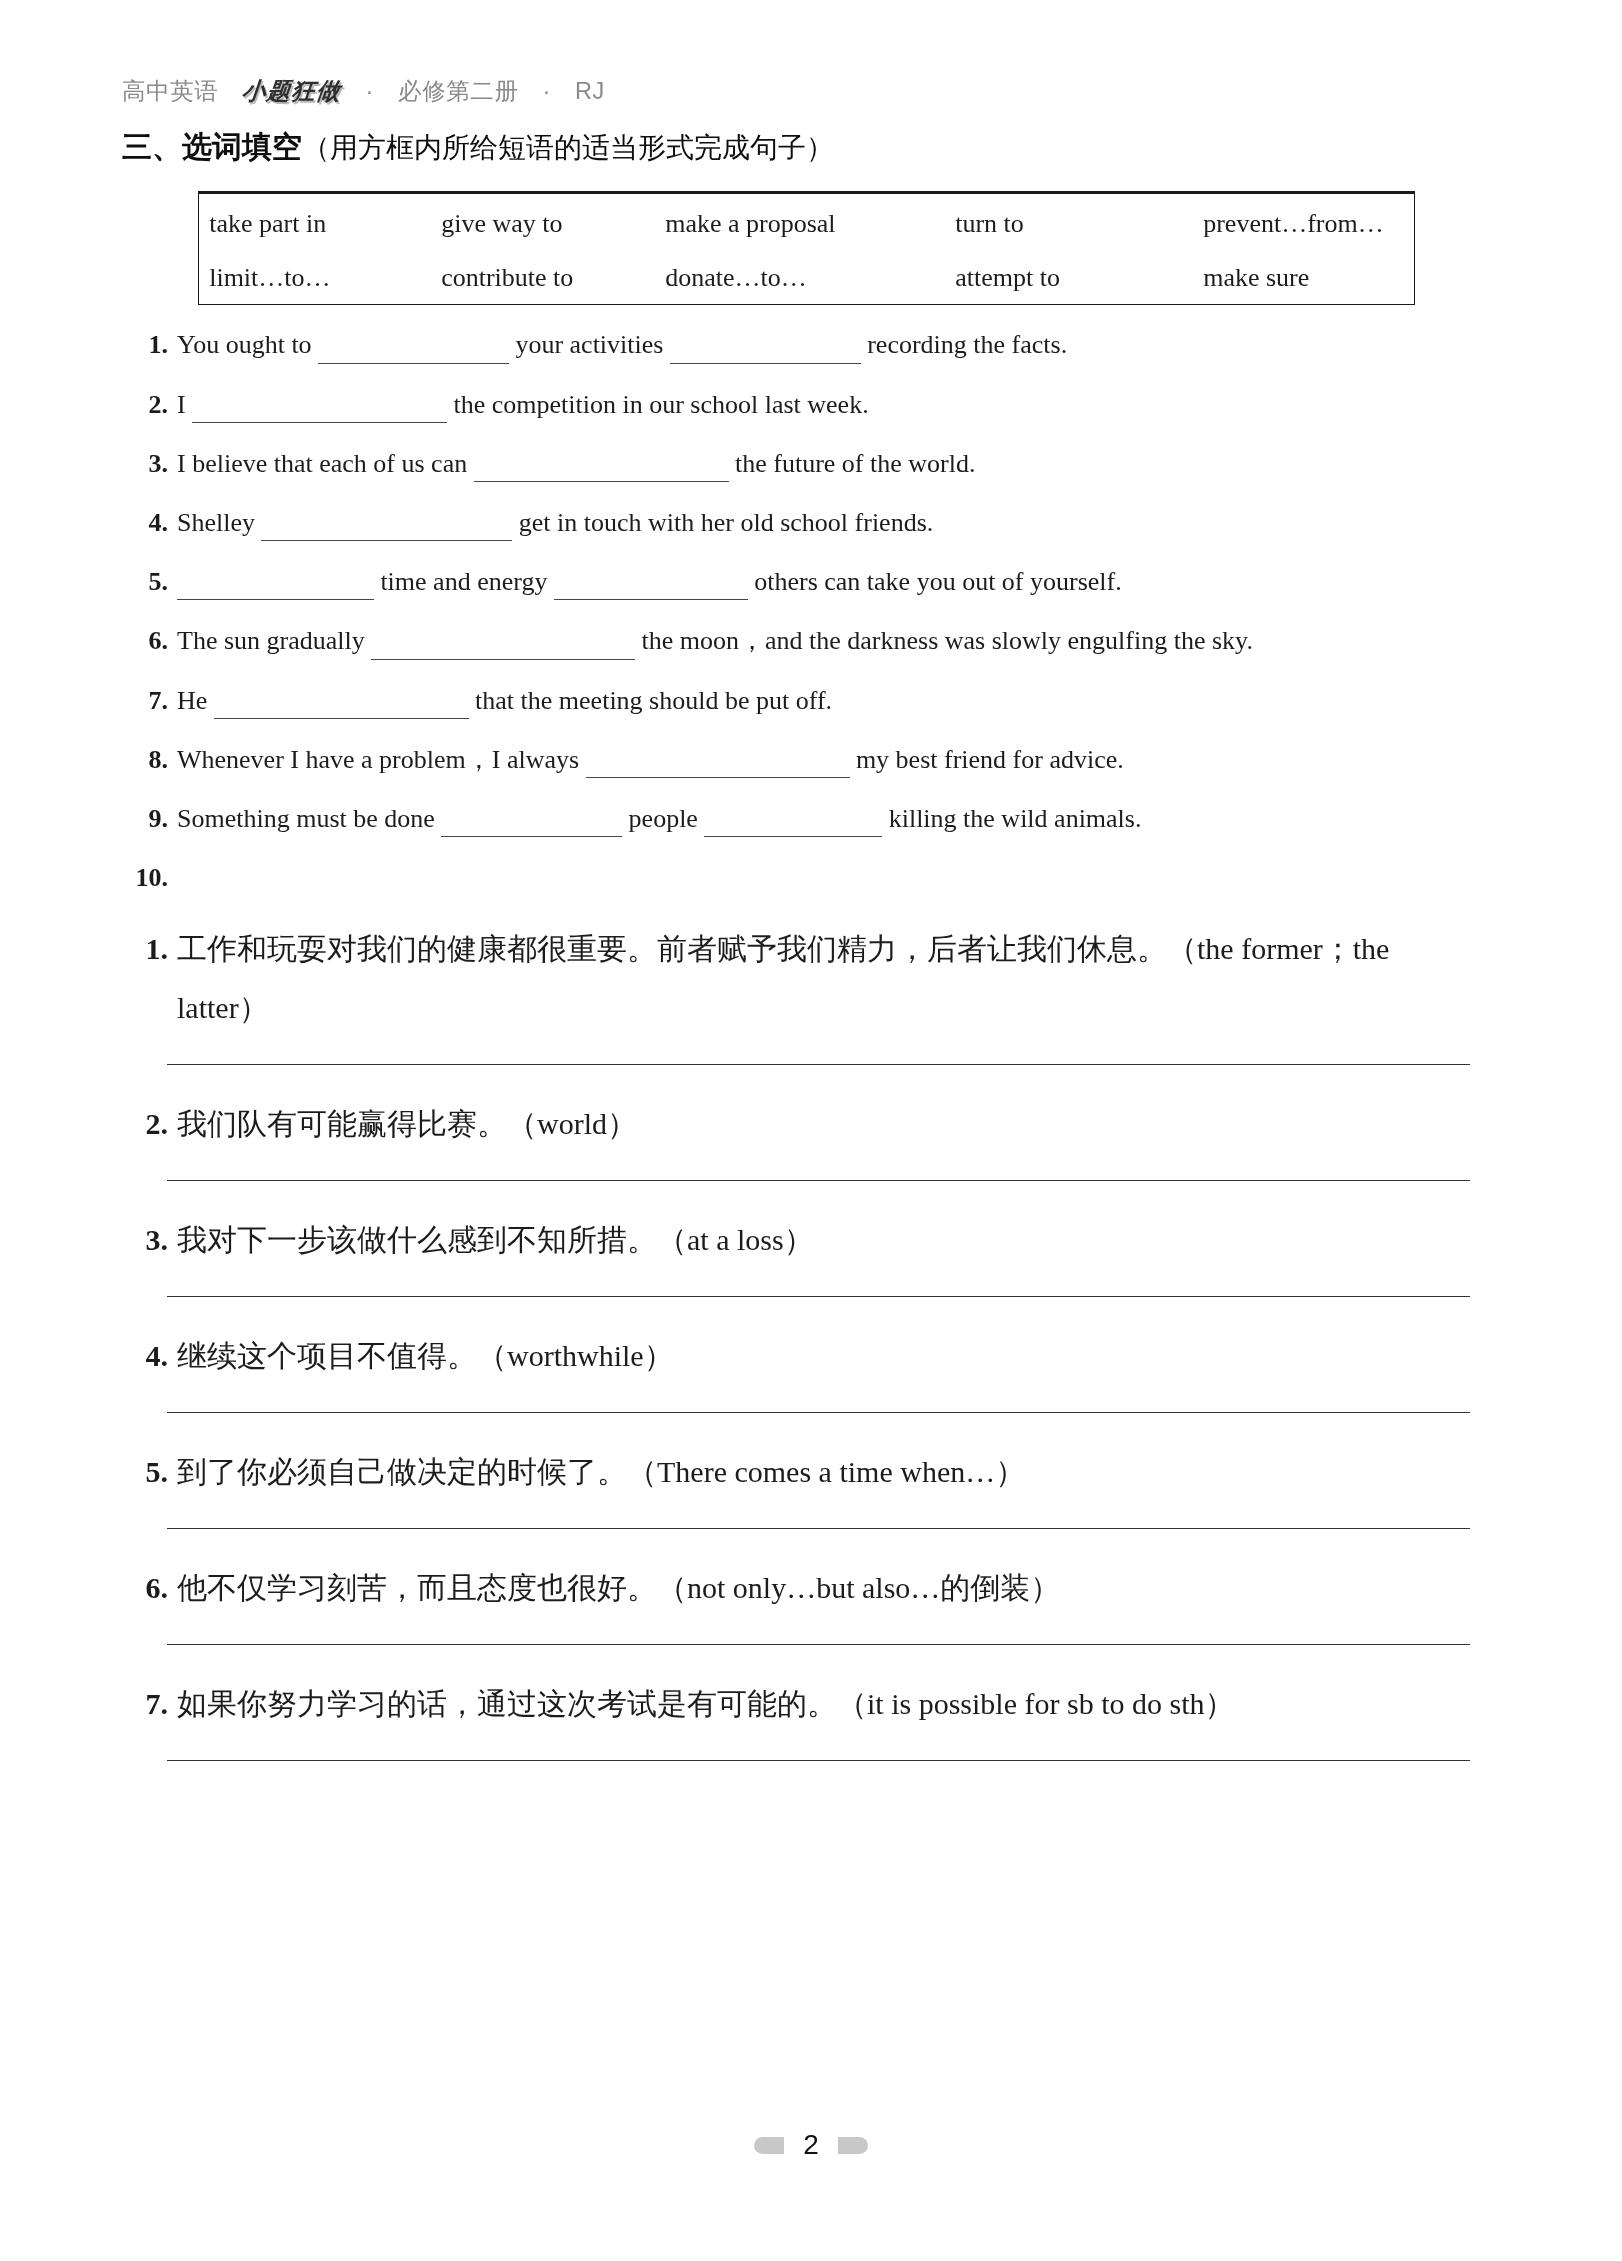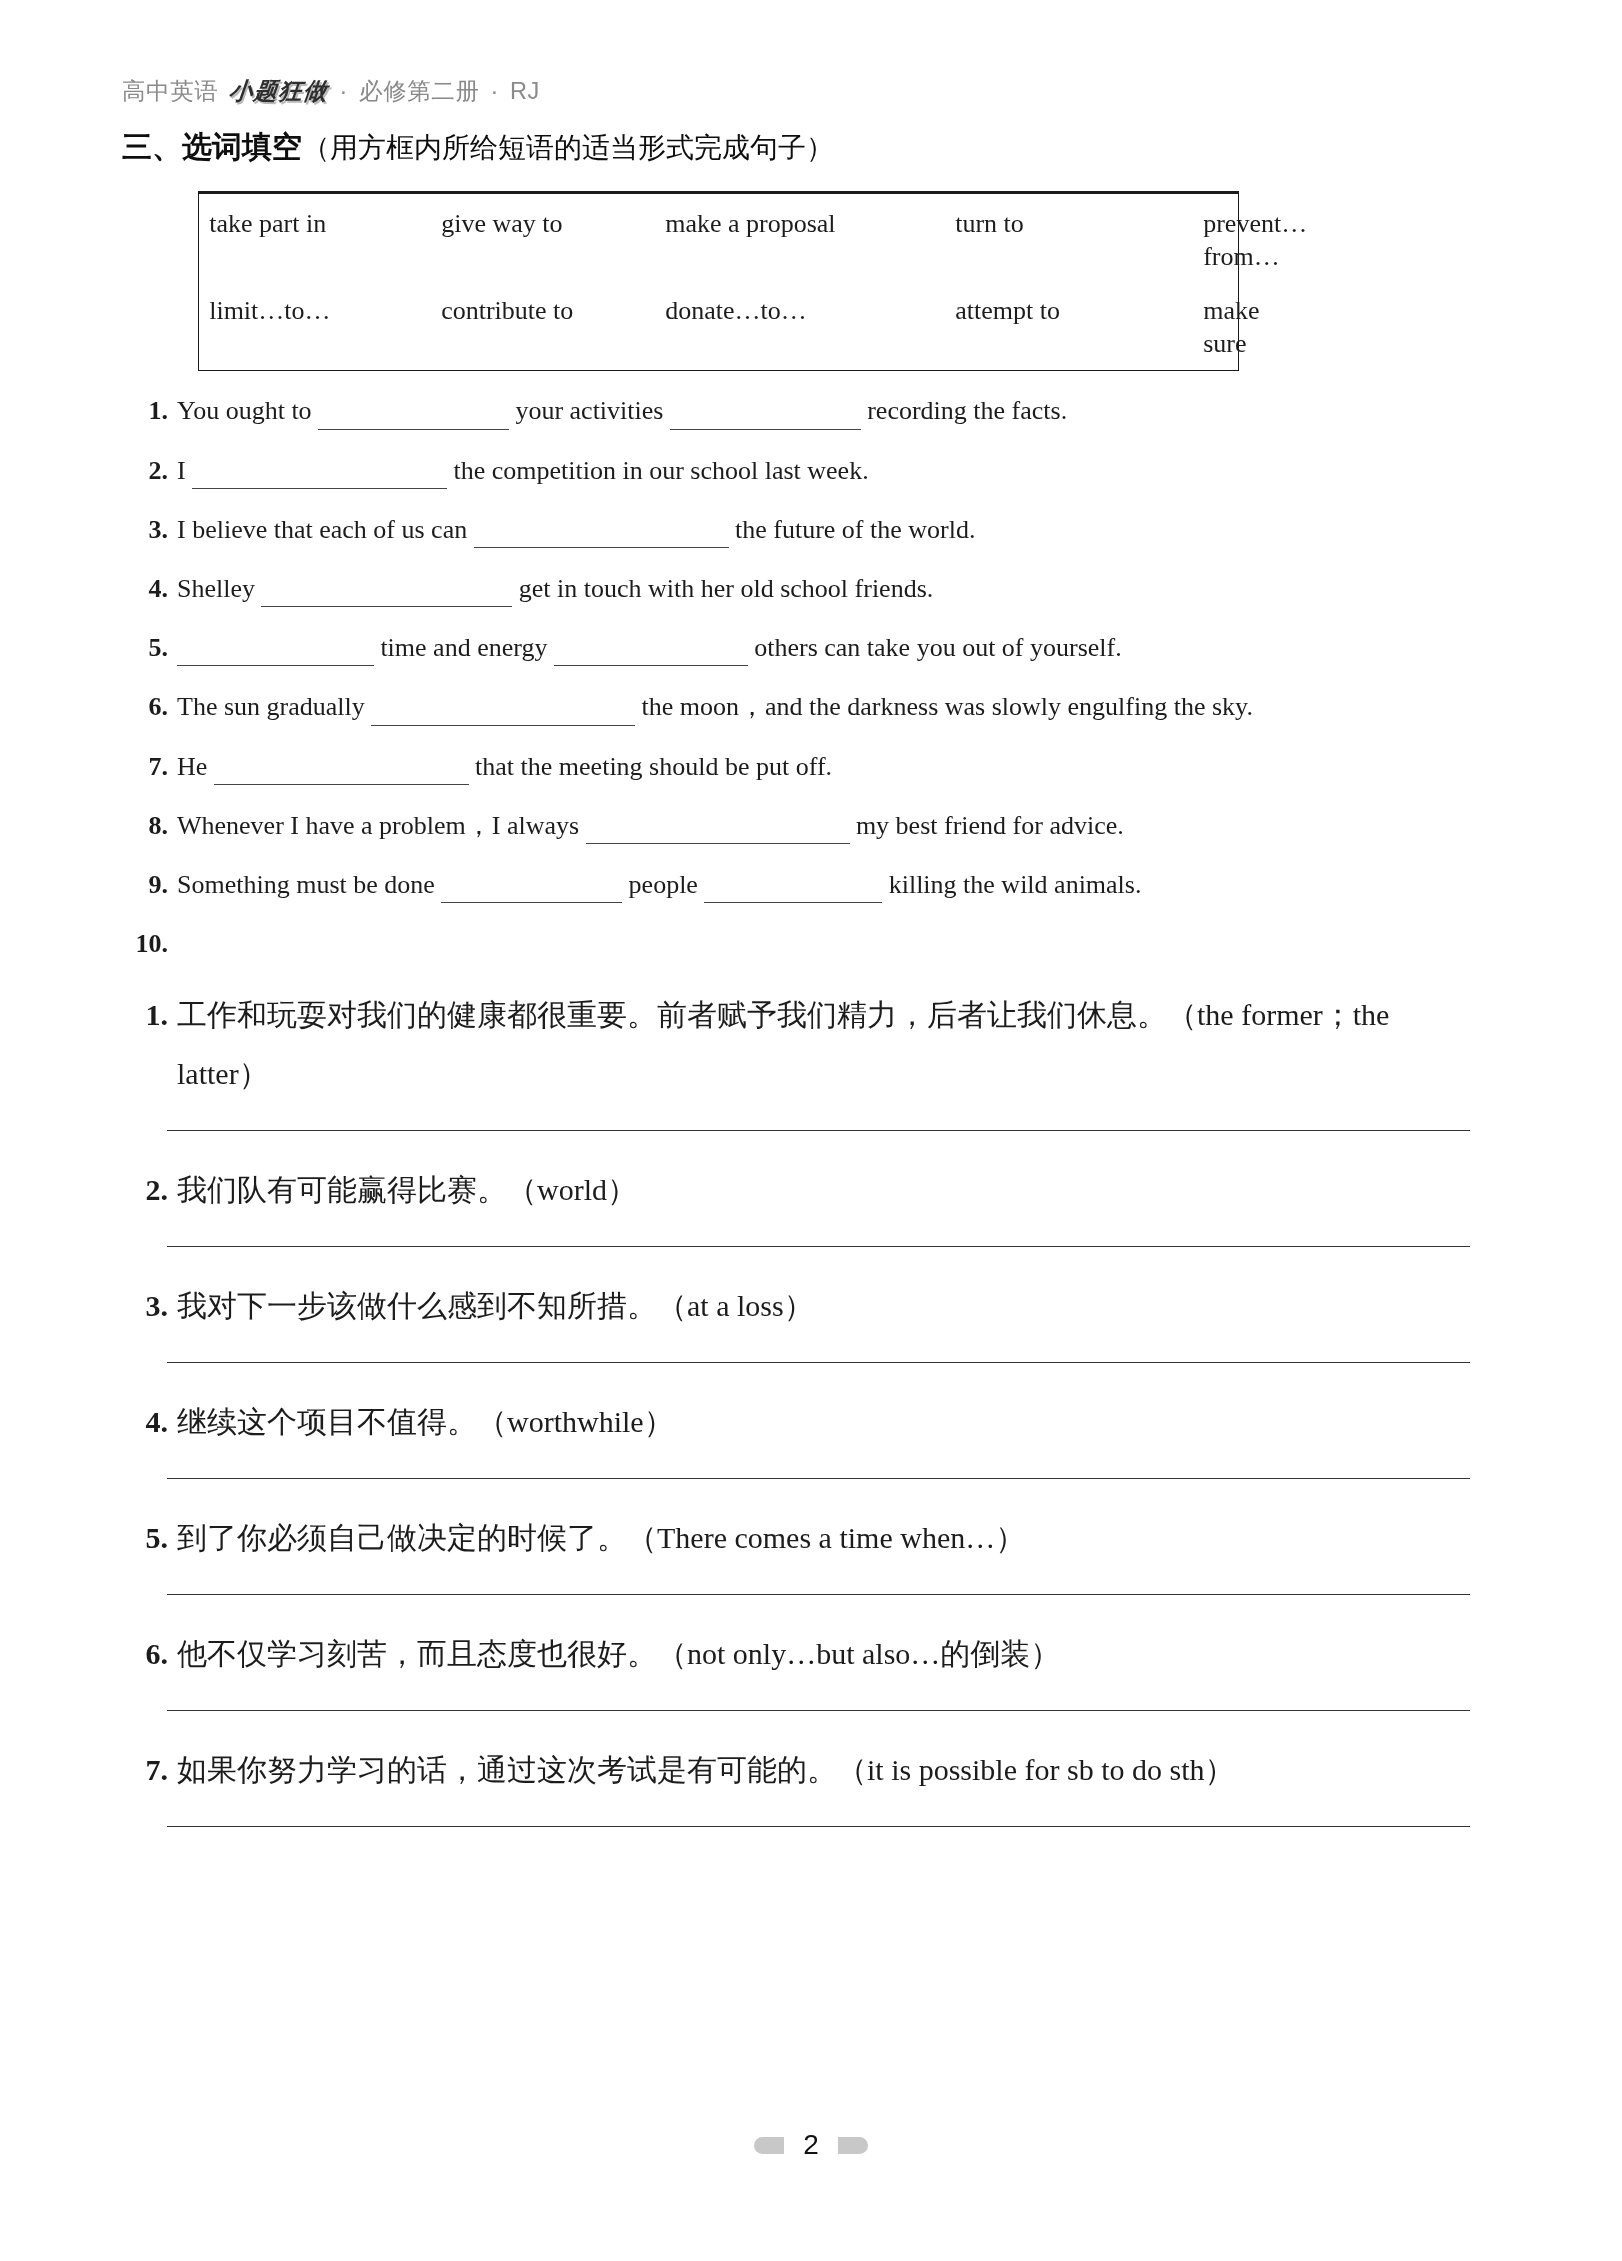--- a/index.html
+++ b/index.html
@@ -10,36 +10,36 @@
     font-family:"Liberation Serif","DejaVu Serif",serif;
     color:#1c1c1c;
     overflow:hidden;
     box-sizing:border-box;
     padding:75px 146px 0 122px;
   }
   
   .hdr {
     font-family:"Liberation Sans","DejaVu Sans",sans-serif;
     font-size:23.5px; color:#8a8a8a; letter-spacing:0.6px;
-    display:flex; align-items:baseline; gap:11px;
+    display:flex; align-items:baseline; gap:24px;
   }
   .logo {
     color:#2e2e2e; font-weight:bold; font-style:italic;
     transform:skewX(-6deg); display:inline-block;
     text-shadow:1.9px 1.9px 0 #b9b9b9; letter-spacing:1.3px;
   }
   .dot { color:#8a8a8a; }
   
   .shead { margin-top:21px; font-size:30px; color:#0e0e0e; line-height:38px; }
   .hb { font-weight:bold; font-family:"Liberation Sans","DejaVu Sans",sans-serif; }
   .hn { font-weight:400; font-size:28px; }
   
   .pbox {
     box-sizing:border-box;
-    margin:24px 8px 0 76px; width:1041px;
+    margin:24px 8px 0 76px; width:1217px;
     border:1.9px solid #1a1a1a; border-top-width:3.2px;
     padding:12.7px 0 10.2px 10.2px;
     display:grid; grid-template-columns:232px 224px 290px 248px 1fr;
     row-gap:21.6px;
     font-size:26px; line-height:33px;
   }
   
   .s3list { margin-top:23px; }
   .xitem { display:flex; font-size:26px; line-height:34px; margin-bottom:24px; }
   .num {

